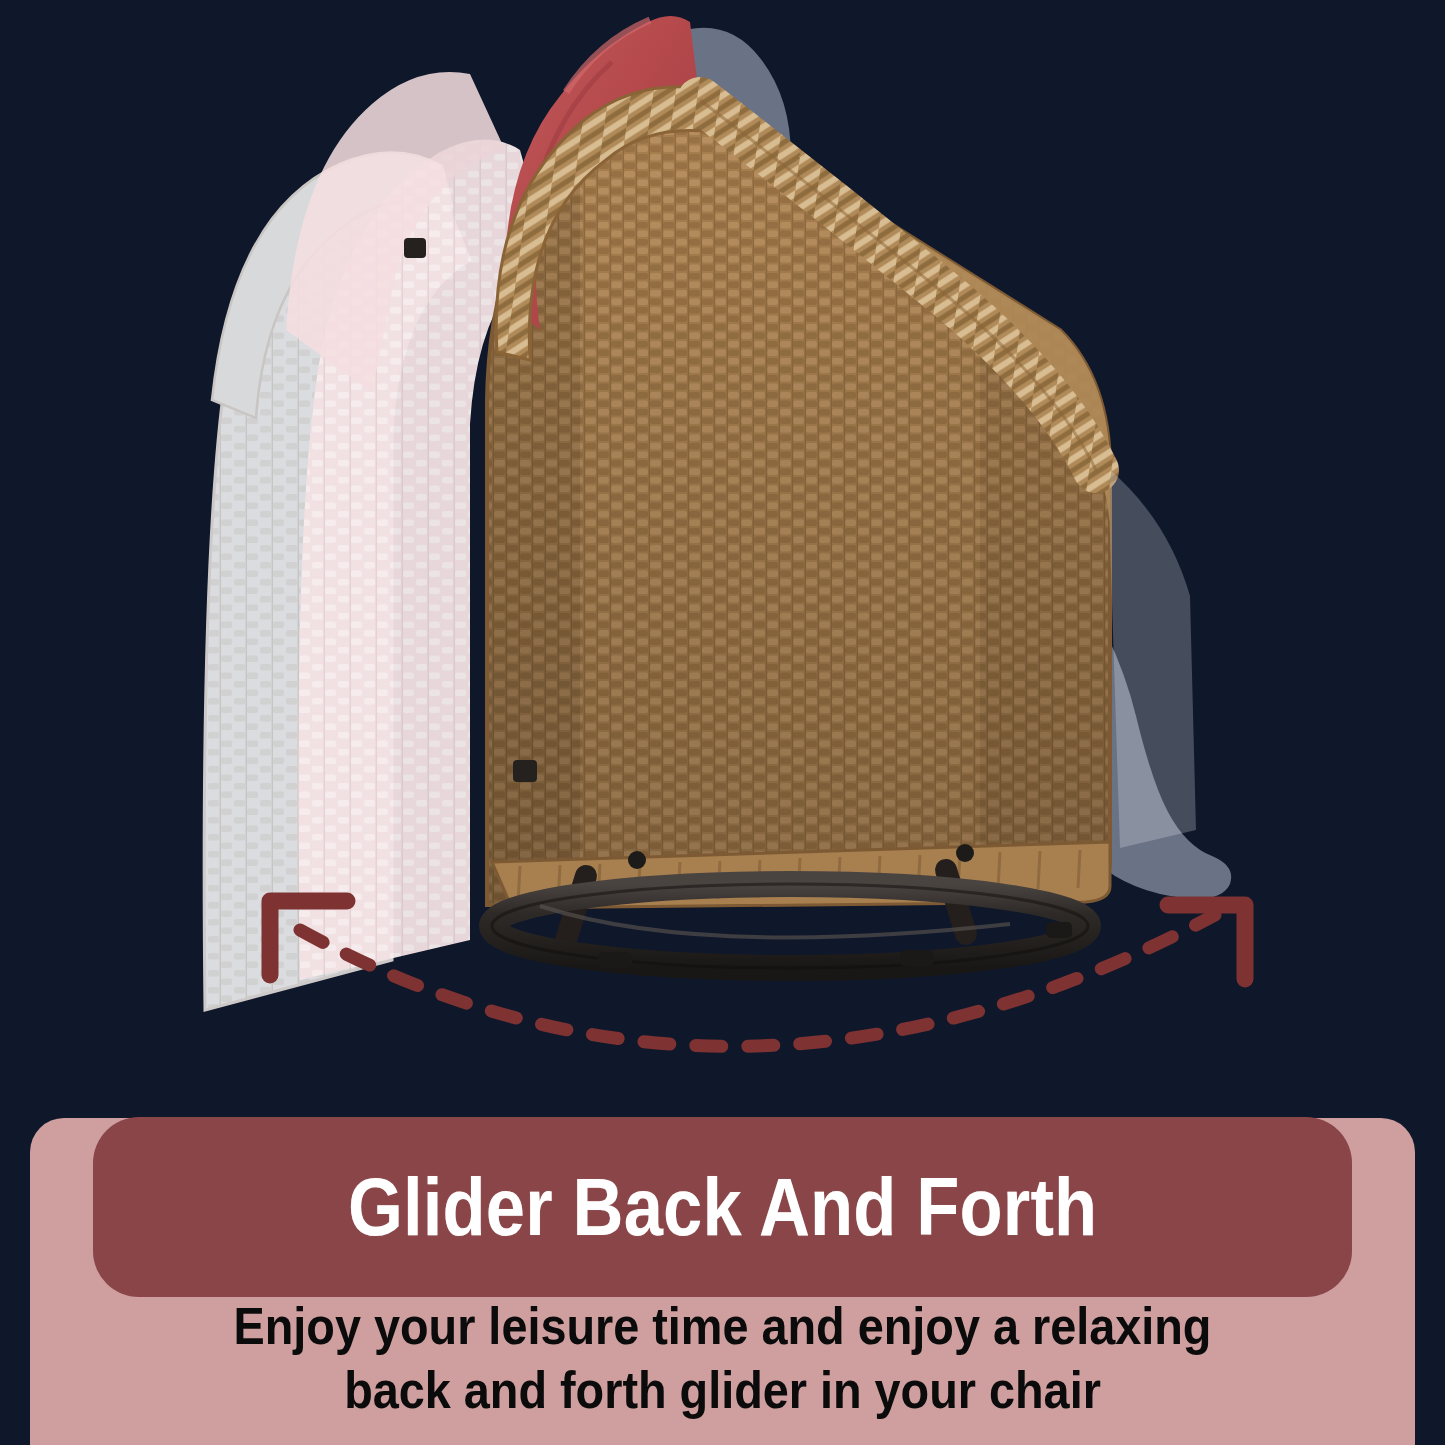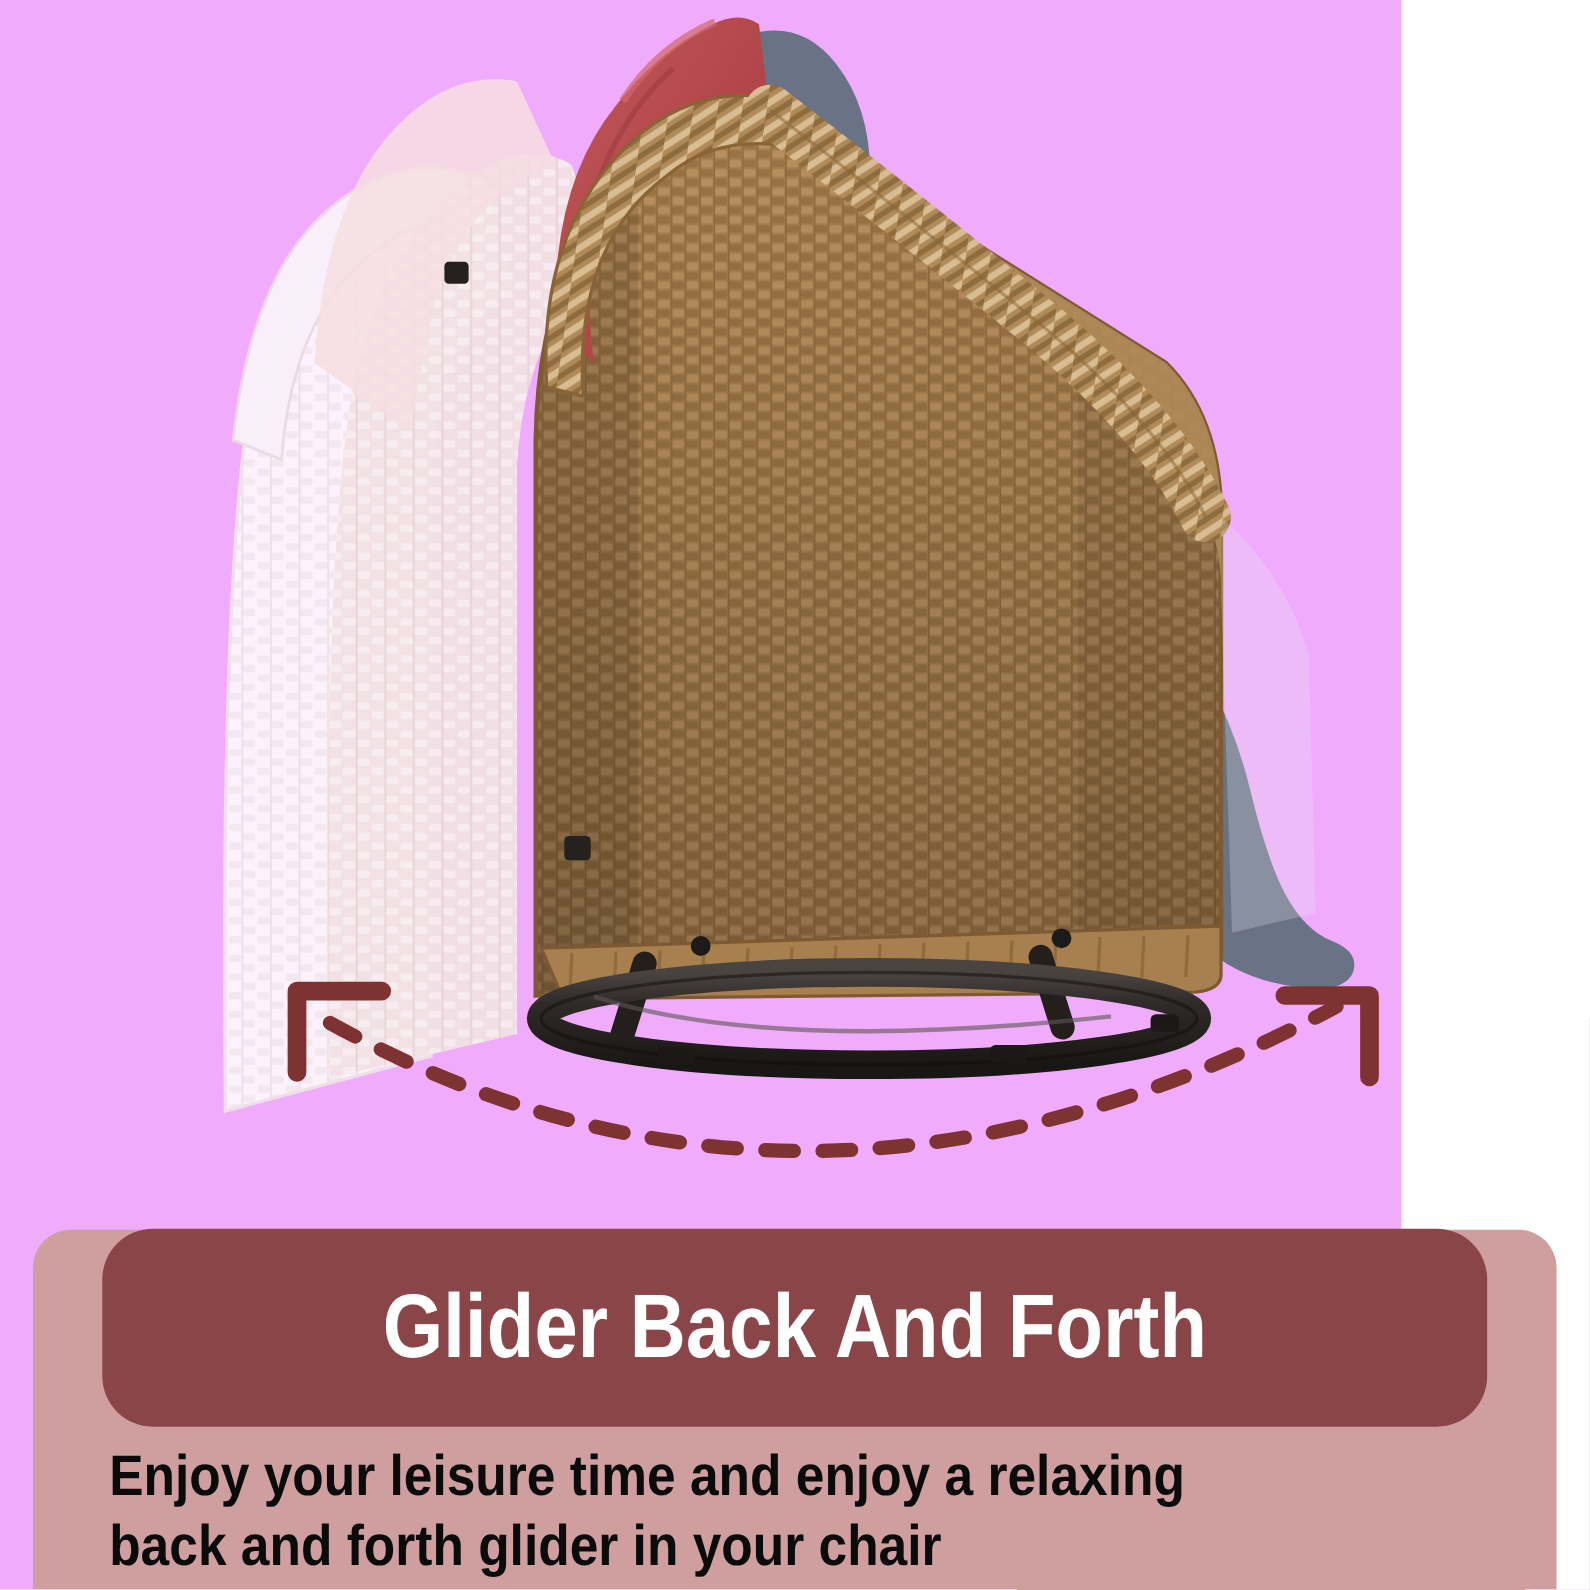--- a/index.html
+++ b/index.html
@@ -1,20 +1,20 @@
 <!DOCTYPE html>
 <html><head>
 <meta charset="utf-8">
 <title>Glider Back And Forth</title>
 <style>
   * { margin:0; padding:0; box-sizing:border-box; }
   html,body { width:1445px; height:1445px; overflow:hidden; background:#ffffff;
               font-family:"Liberation Sans", sans-serif; }
 
-  #stage { position:relative; width:1274px; height:1445px; background:#f0abfc; }
+  #stage { position:relative; width:1445px; height:1445px; background:#0f172a; }
 
   
   #photo { position:absolute; left:0; top:0; width:1445px; height:1118px; overflow:hidden; }
 
   svg.layer { position:absolute; left:0; top:0; width:1445px; height:1118px; }
 
   
   #caption-panel{
     position:absolute; left:30px; top:1118px; width:1385px; height:327px;
     background:#cf9fa0; border-radius:34px 34px 0 0;
@@ -24,22 +24,22 @@
     background:#8a4548; border-radius:46px;
     display:flex; align-items:center; justify-content:center;
   }
   #title-text{
     color:#ffffff; font-size:82px; font-weight:700; letter-spacing:0.2px;
     font-family:"Liberation Sans Narrow","Liberation Sans", sans-serif;
     transform:scaleX(0.86); transform-origin:center; white-space:nowrap;
     text-shadow:0 0 1px rgba(255,255,255,.35);
   }
   #subtitle{
-    position:absolute; left:0; top:192px; width:100%;
-    color:#0b0b0b; font-weight:700; font-size:52px;
+    position:absolute; left:0; top:176px; width:100%;
+    text-align:center; color:#0b0b0b; font-weight:700; font-size:52px;
     line-height:64px; font-family:"Liberation Sans Narrow","Liberation Sans", sans-serif;
   }
   #subtitle span{ display:block; transform:scaleX(0.90); transform-origin:center; }
 </style>
 </head>
 <body>
 
 <div id="stage">
 
   <div id="photo">

